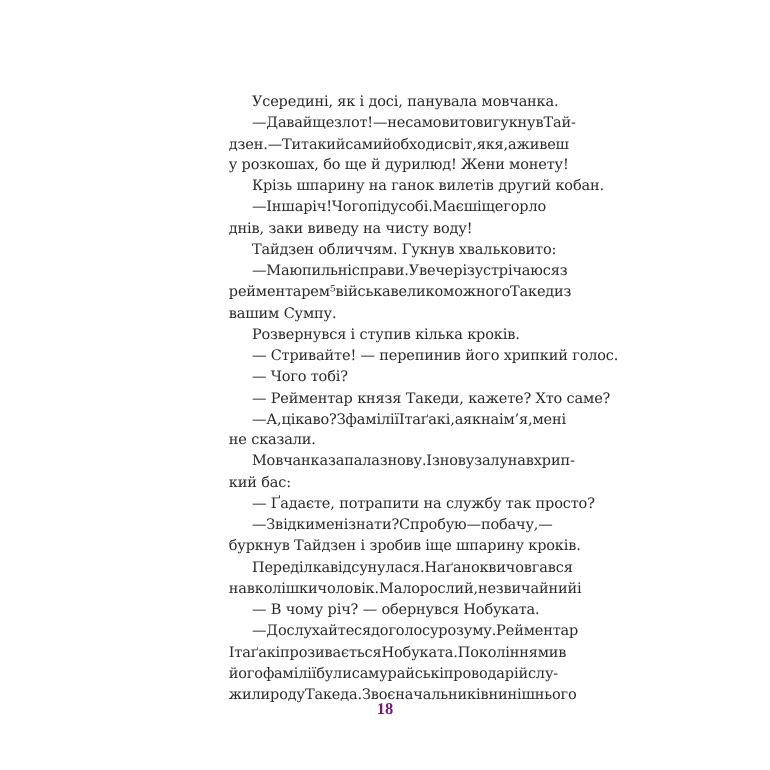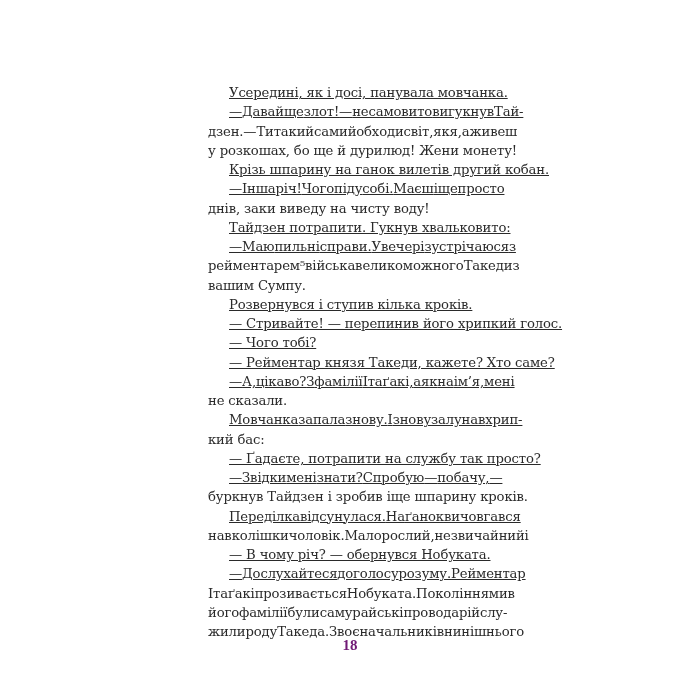--- a/index.html
+++ b/index.html
@@ -6,21 +6,21 @@
   body { width:700px; height:700px; position:relative; overflow:hidden; }
   .page { position:absolute; left:0; top:0; width:700px; height:700px; background:#ffffff; }
   .text-block {
     position:absolute; left:208px; top:83px; width:286px;
     font-family:"DejaVu Serif", "Liberation Serif", serif;
     font-size:13.2px; line-height:19.25px; color:#2a2a2a;
     letter-spacing:-0.15px;
   }
   .line { white-space:nowrap; height:19.25px; display:flex; }
   .line.just { justify-content:space-between; }
-  .line.indent { padding-left:21px;text-decoration:underline; }
+  .line.indent { padding-left:21px; }
   .line .w { display:inline-block; }
   .page-number {
     position:absolute; left:0; width:700px; top:614px; text-align:center;
     font-family:"Liberation Serif", serif; font-size:15px; color:#b5412f; font-weight:bold;
   }
 </style>
 </head>
 <body>
 
 <div class="page">
@@ -52,24 +52,24 @@
       <div class="line indent">Крізь шпарину на ганок вилетів другий кобан.</div>
       <div class="line indent just">
         <span class="w">—</span>
         <span class="w">Інша</span>
         <span class="w">річ!</span>
         <span class="w">Чого</span>
         <span class="w">піду</span>
         <span class="w">собі.</span>
         <span class="w">Маєш</span>
         <span class="w">іще</span>
-        <span class="w">просто</span>
+        <span class="w">горло</span>
       </div>
       <div class="line">днів, заки виведу на чисту воду!</div>
-      <div class="line indent">Тайдзен потрапити. Гукнув хвальковито:</div>
+      <div class="line indent">Тайдзен обличчям. Гукнув хвальковито:</div>
       <div class="line indent just">
         <span class="w">—</span>
         <span class="w">Маю</span>
         <span class="w">пильні</span>
         <span class="w">справи.</span>
         <span class="w">Увечері</span>
         <span class="w">зустрічаюся</span>
         <span class="w">з</span>
       </div>
       <div class="line just">

